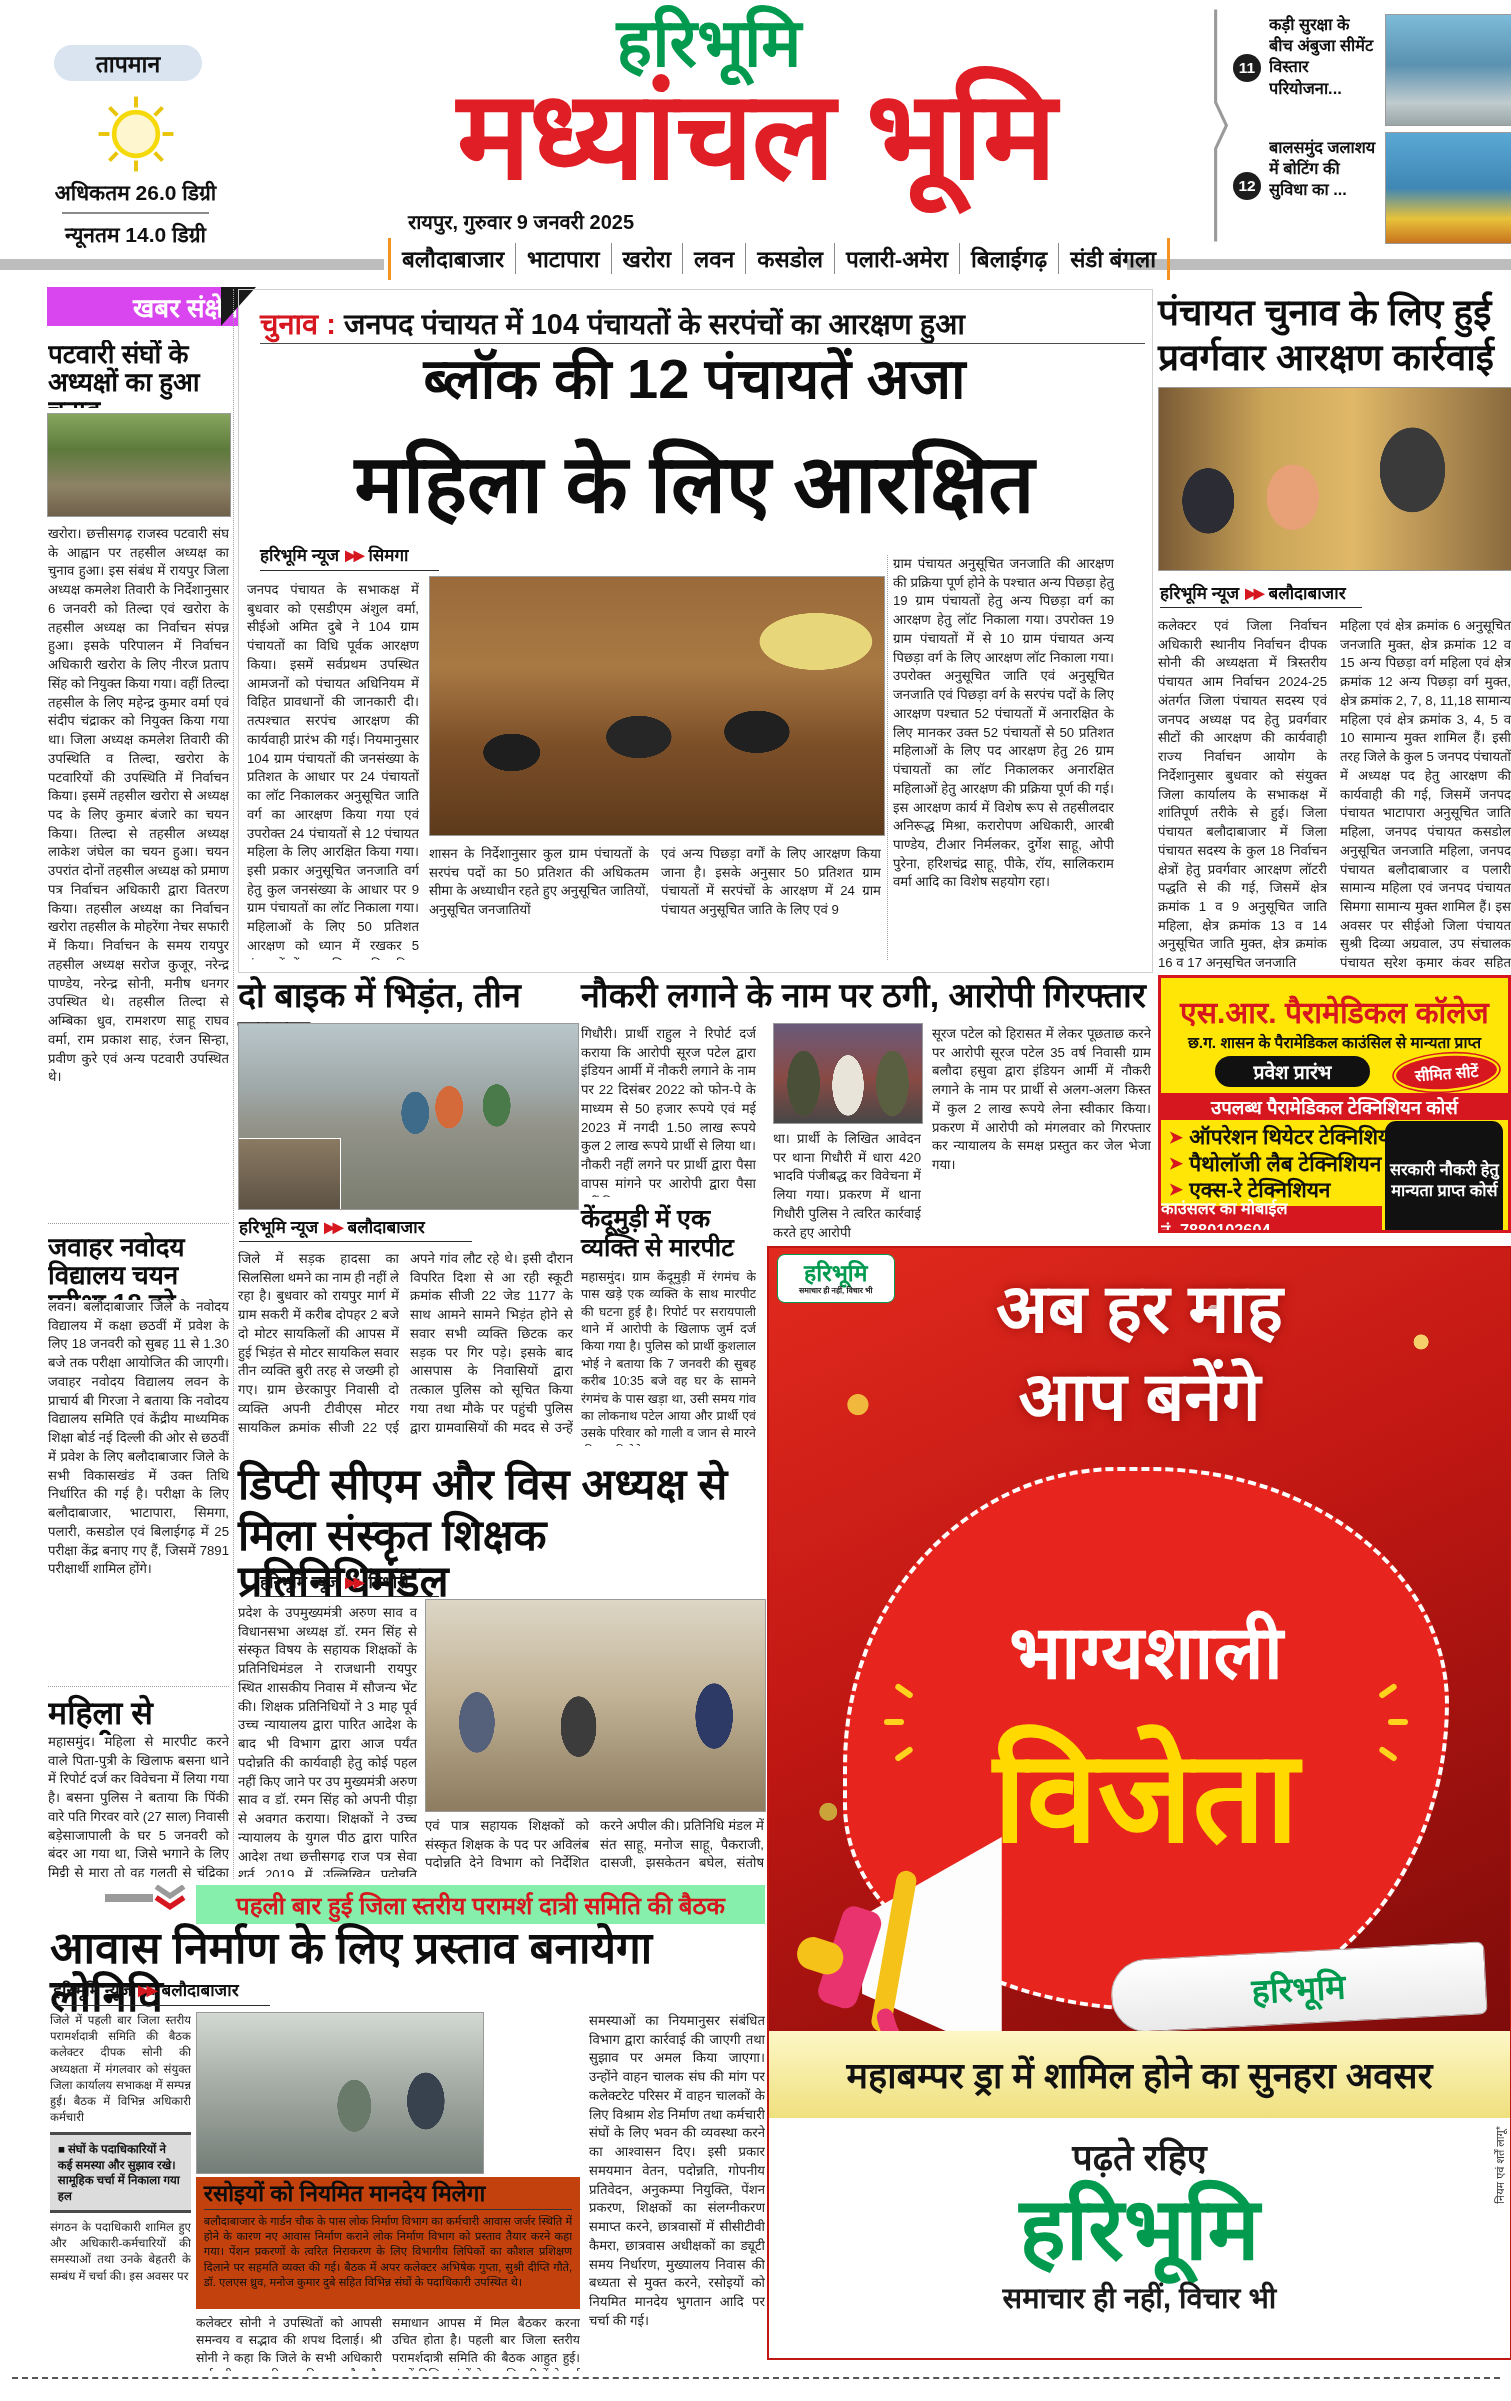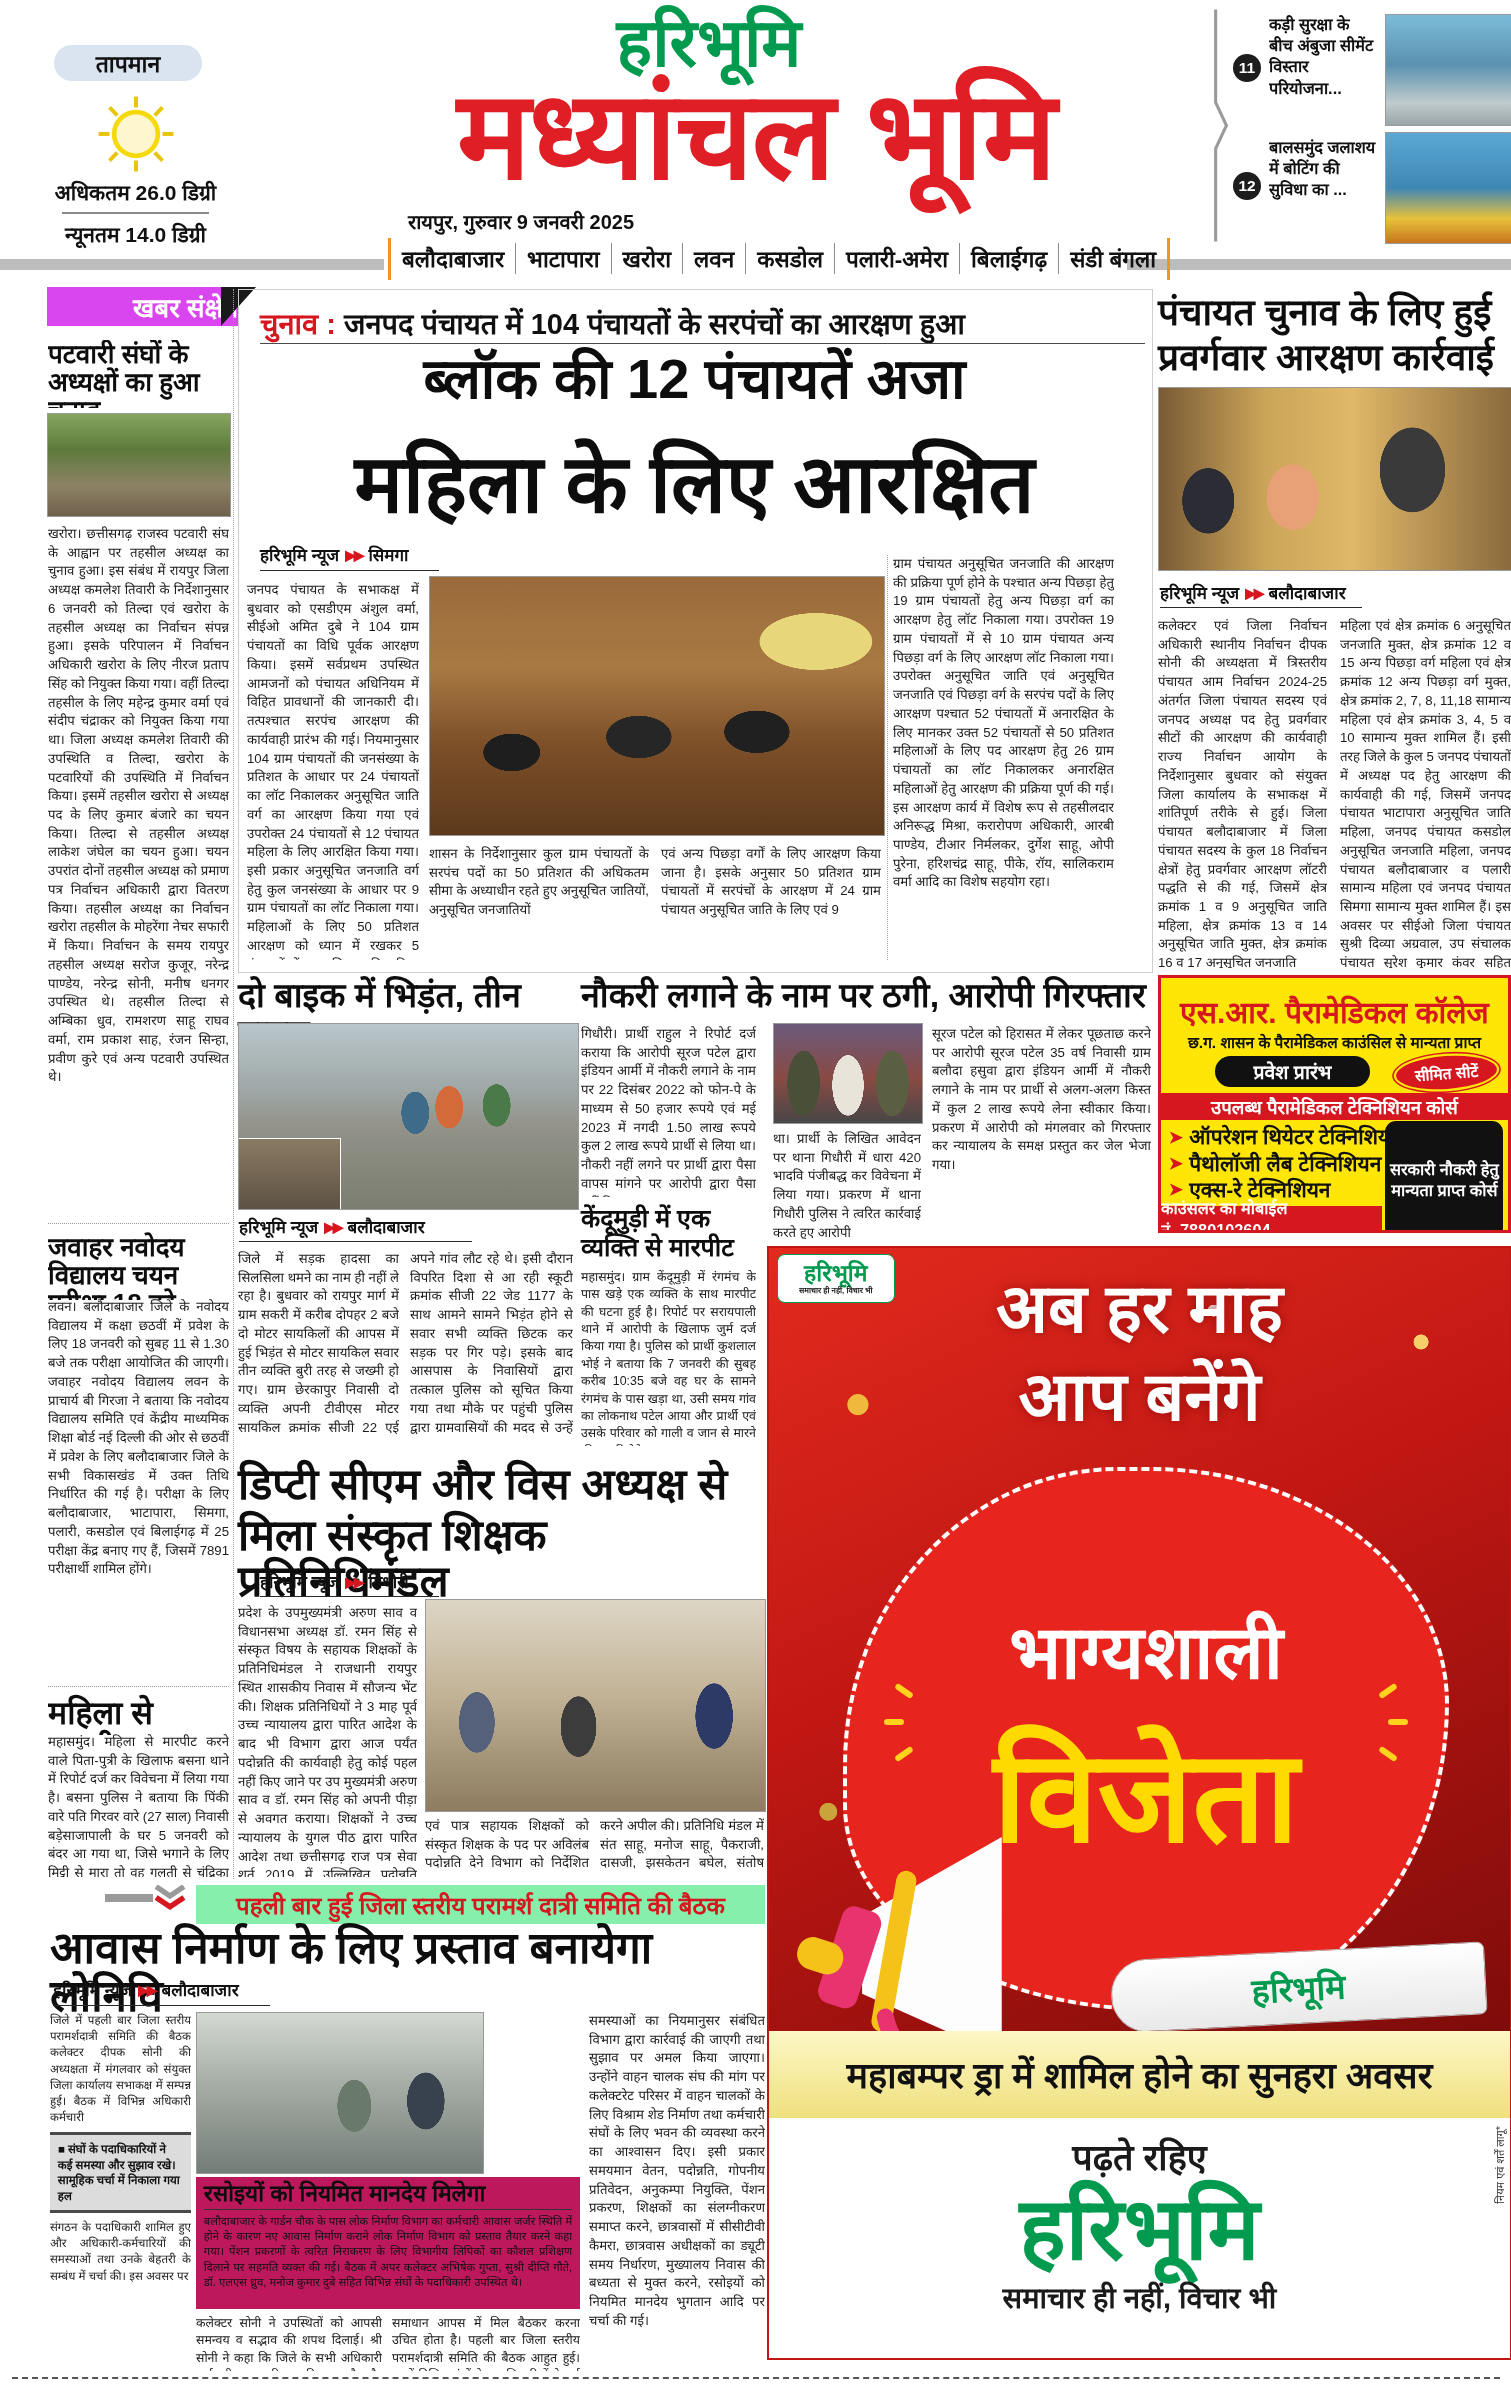--- a/index.html
+++ b/index.html
@@ -45,21 +45,21 @@
   .ph-oath{background:
     radial-gradient(ellipse 31px 47px at 80% 55%,#37424e 60%,transparent 61%),
     radial-gradient(ellipse 28px 43px at 55% 58%,#6a7a6a 60%,transparent 61%),
     linear-gradient(180deg,#d3d8d3 0%,#aab1aa 40%,#737d77 100%);}
   .ph-cement{background:linear-gradient(180deg,#7cbbd9 0%,#5a92b0 45%,#c0cbce 80%,#9aa5a8 100%);}
   .ph-boat{background:linear-gradient(180deg,#5aa8d5 0%,#3f87b5 50%,#e8c23a 78%,#c8741e 100%);}
   .town{padding:0 11px;border-right:1.6px solid #8a8a8a;white-space:nowrap;}
   .town:last-child{border-right:none;}
   .kicker-hl{background:#86efac;color:#d6171f;font-weight:800;}
   .graybox{background:#dcdcdc;border-top:3.1px solid #4a4a4a;border-bottom:3.1px solid #4a4a4a;padding:6.2px 7.8px;font-weight:700;font-size:13.2px;line-height:1.35;}
-  .yellowwrap{background:#be185d;}
+  .yellowwrap{background:#c2410c;}
   .adred{background:
     radial-gradient(circle 11px at 12% 20%,#f0b83c 92%,transparent 100%),
     radial-gradient(circle 7.8px at 88% 12%,#f5d06a 92%,transparent 100%),
     radial-gradient(circle 7px at 78% 55%,#e8b23a 92%,transparent 100%),
     radial-gradient(circle 9.3px at 8% 72%,#caa43a 92%,transparent 100%),
     radial-gradient(circle 6.2px at 60% 8%,#fff 92%,transparent 100%),
     linear-gradient(155deg,#e22a1e 0%,#c01713 45%,#7e0c0a 100%);}
   .bubble{background:#e8241e;border:4.7px dashed #ffffff;border-radius:48% 52% 46% 54% / 58% 46% 60% 40%;}
   .spark{position:absolute;width:20px;height:6.2px;background:#ffd21e;border-radius:3.1px;}
   .blkpill{background:#111;color:#fff;border-radius:31px;font-weight:800;display:flex;align-items:center;justify-content:center;}

